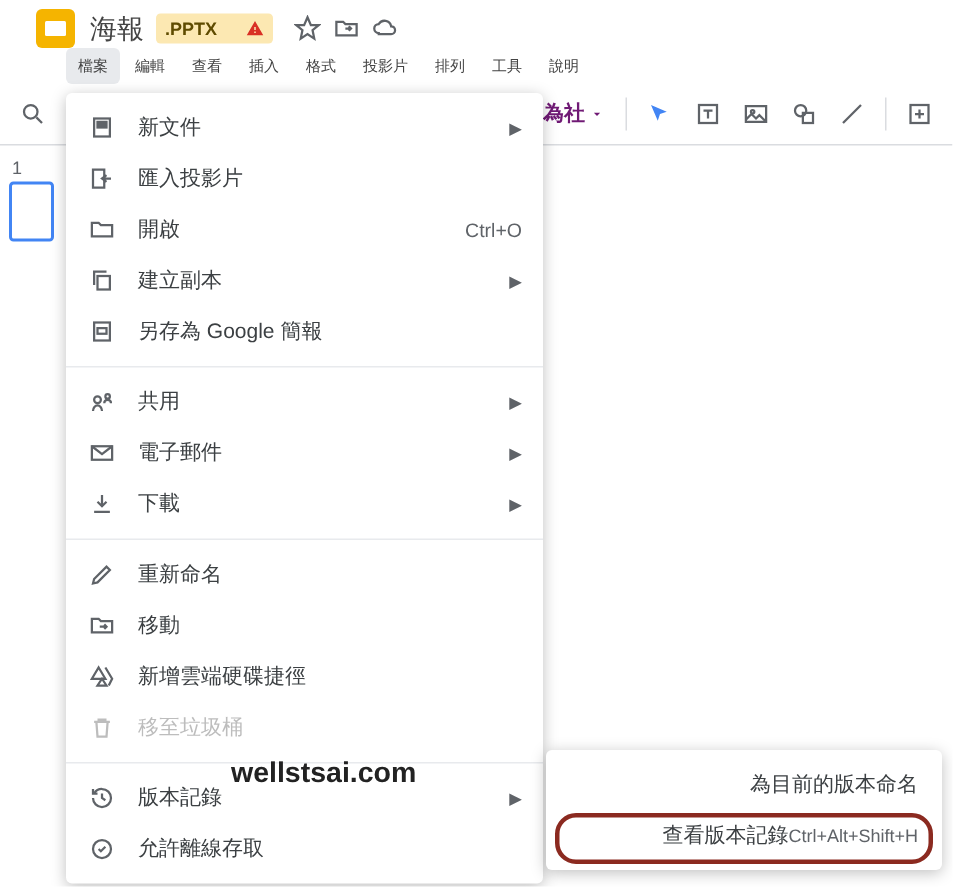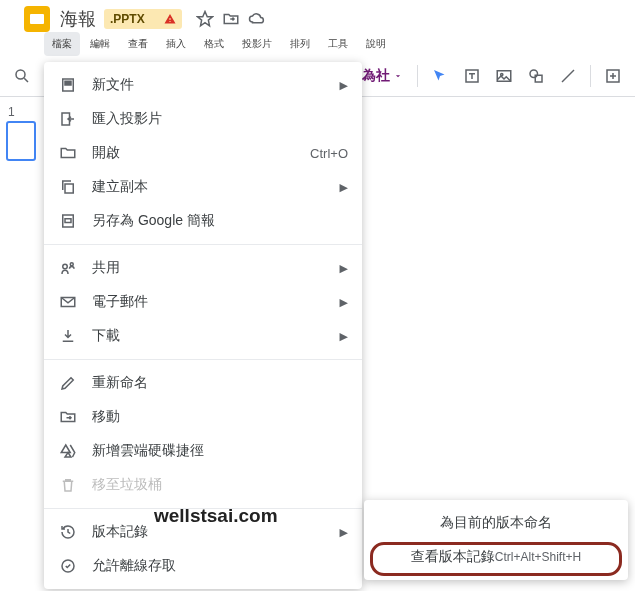--- a/index.html
+++ b/index.html
@@ -31,21 +31,21 @@
 .menu-item.disabled { color: #bdbdbd; }
 .menu-item .mi-icon { width: 20px; height: 20px; display: flex; align-items: center; justify-content: center; color: #5f6368; flex-shrink: 0; }
 .menu-item.disabled .mi-icon { color: #bdbdbd; }
 .menu-item .mi-icon svg { width: 18px; height: 18px; }
 .menu-item .mi-label { flex: 1; }
 .menu-item .mi-shortcut { font-size: 13px; color: #5f6368; }
 .menu-item .mi-sub { color: #5f6368; font-size: 11px; }
 .menu-sep { height: 1px; background: #e8eaed; margin: 6px 0; }
 .watermark { position: absolute; left: 154px; top: 505px; font-size: 19px; font-weight: bold; color: #222; z-index: 20; letter-spacing: 0; text-align: center; }
 .submenu { position: absolute; left: 364px; top: 500px; width: 264px; background: #fff; border-radius: 4px; box-shadow: 0 2px 10px rgba(0,0,0,0.25); padding: 6px 0; z-index: 15; }
-.sub-item { display: flex; align-items: center; padding: 8px 16px; font-size: 14px; color: #3c4043; cursor: pointer; justify-content: center; }
+.sub-item { display: flex; align-items: center; padding: 8px 16px; font-size: 14px; color: #3c4043; cursor: pointer; justify-content: flex-end; }
 .sub-item .sc { font-size: 12px; color: #5f6368; }
 .highlight-ring { position: absolute; left: 370px; top: 542px; width: 252px; height: 34px; border: 3px solid #8b2a20; border-radius: 14px; z-index: 20; pointer-events: none; }
 </style>
 </head>
 <body>
 
 <div class="header">
   <div class="logo">
       <div class="logo-inner"></div>
     </div>

